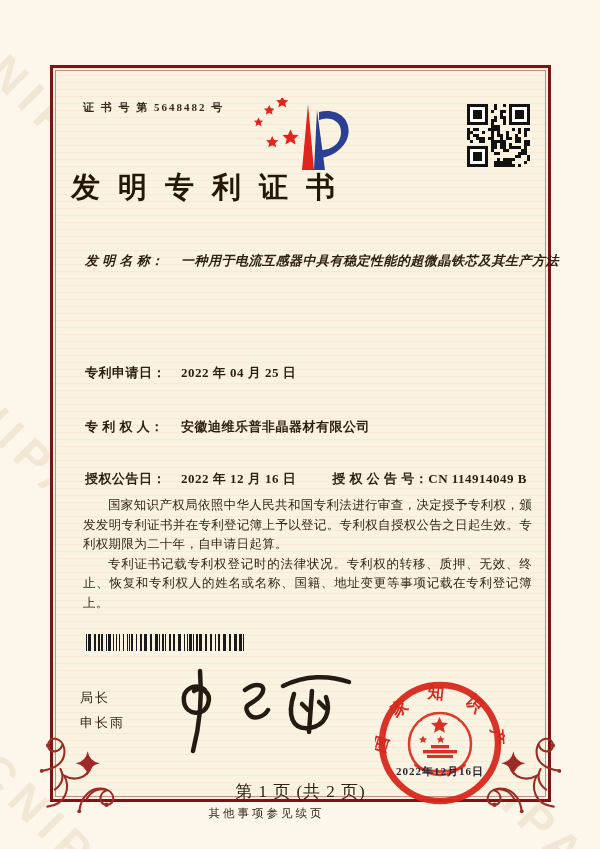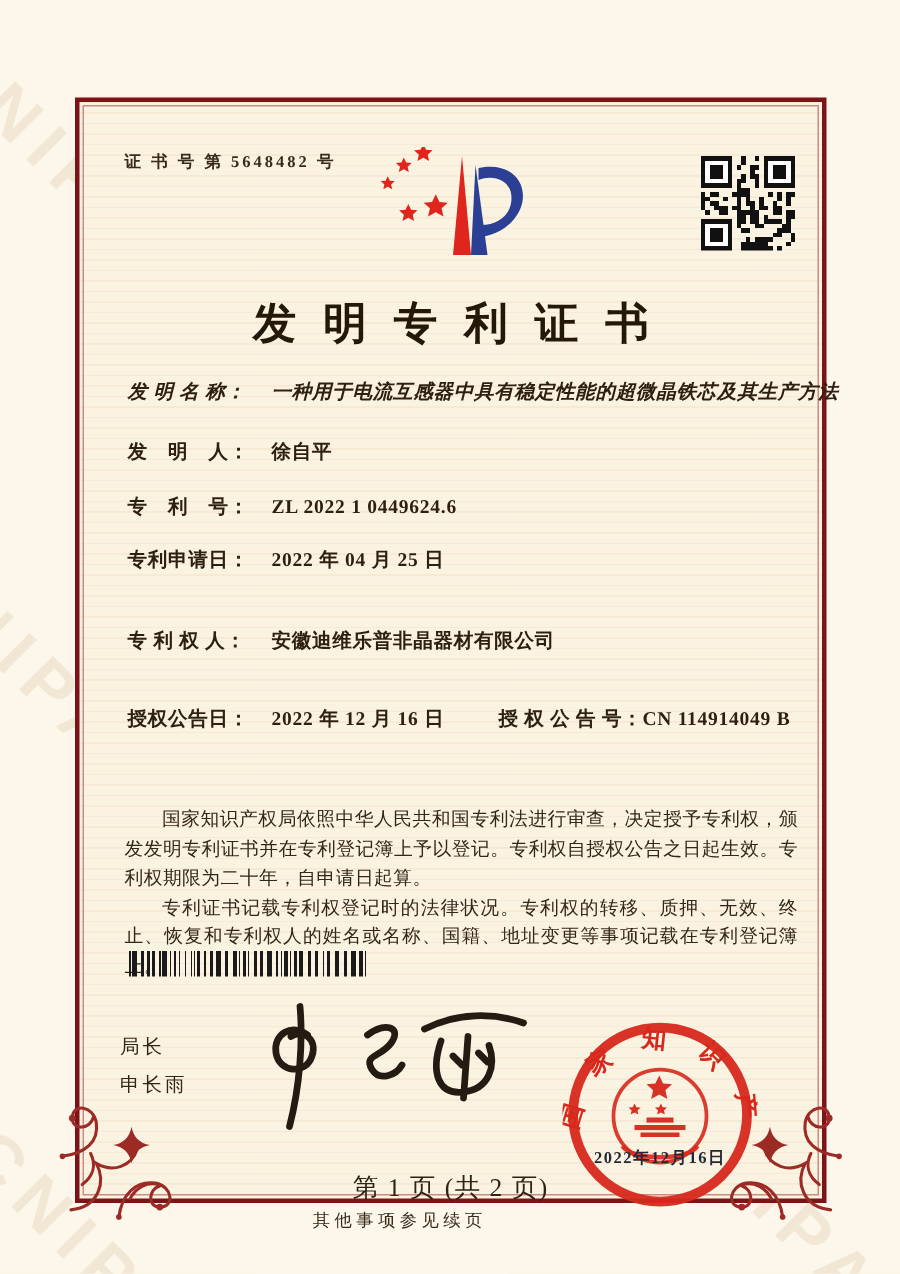--- a/index.html
+++ b/index.html
@@ -25,32 +25,32 @@
     z-index:2;
   }
   .frame::before{
     content:"";position:absolute;inset:2px;border:1px solid #cb8b80;pointer-events:none;
   }
   .abs{position:absolute;}
   .cert-no{left:30px;top:32px;font-size:11px;font-weight:bold;letter-spacing:2px;color:#3a2a1c;}
   .logo{left:198px;top:30px;width:104px;height:80px;}
   .qr{left:414px;top:36px;width:63px;height:63px;}
   .title{
-    left:0;top:128px;width:100%;text-align:center;
+    left:0;top:100px;width:100%;text-align:left;
     font-size:29px;font-weight:bold;letter-spacing:18px;text-indent:18px;
     color:#241808;
   }
   .frow{left:32px;right:26px;font-size:13px;font-weight:bold;color:#2d1f12;letter-spacing:0.5px;white-space:nowrap;}
   .frow .lbl{display:inline-block;min-width:96px;}
   .frow .val{letter-spacing:0.5px;}
   .frow .pair2{margin-left:36px;}
   .body-text{
     left:30px;top:428px;width:449px;
     font-size:12.5px;line-height:19.5px;color:#33261a;
-    text-align:justify;letter-spacing:0.3px;margin-top:41px;
+    text-align:justify;letter-spacing:0.3px;
   }
   .body-text p{margin:0;text-indent:2em;}
   .barcode{left:33px;top:566px;width:158px;height:17px;}
   .signer{left:27px;font-size:13px;font-weight:normal;color:#332419;letter-spacing:2px;}
   .signer.t1{top:621px;}
   .signer.t2{top:646px;}
   .signature{left:112px;top:598px;width:205px;height:90px;}
   .seal{left:322px;top:610px;width:130px;height:130px;}
   .page-no{left:0;top:712px;width:100%;text-align:center;font-size:17px;color:#2e2115;letter-spacing:1px;}
   .footer-note{
@@ -224,26 +224,20 @@
         <rect x="3" y="45" width="15" height="15" fill="#fff"></rect>
         <rect x="6" y="48" width="9" height="9" fill="#111"></rect>
       </svg>
   </div>
 
   <div class="abs title">发明专利证书</div>
 
   <div class="abs frow" style="top:184px;font-style:italic;">
     <span class="lbl">发 明 名 称：</span><span class="val">一种用于电流互感器中具有稳定性能的超微晶铁芯及其生产方法</span>
   </div>
-  <div class="abs frow" style="top:224px;">
-    <span class="lbl">发　明　人：</span><span class="val">徐自平</span>
-  </div>
-  <div class="abs frow" style="top:261px;">
-    <span class="lbl">专　利　号：</span><span class="val">ZL 2022 1 0449624.6</span>
-  </div>
   <div class="abs frow" style="top:296px;">
     <span class="lbl">专利申请日：</span><span class="val">2022 年 04 月 25 日</span>
   </div>
   <div class="abs frow" style="top:350px;">
     <span class="lbl">专 利 权 人：</span><span class="val">安徽迪维乐普非晶器材有限公司</span>
   </div>
   <div class="abs frow" style="top:402px;">
     <span class="lbl">授权公告日：</span><span class="val">2022 年 12 月 16 日</span><span class="pair2">授 权 公 告 号：</span><span class="val">CN 114914049 B</span>
   </div>
 

